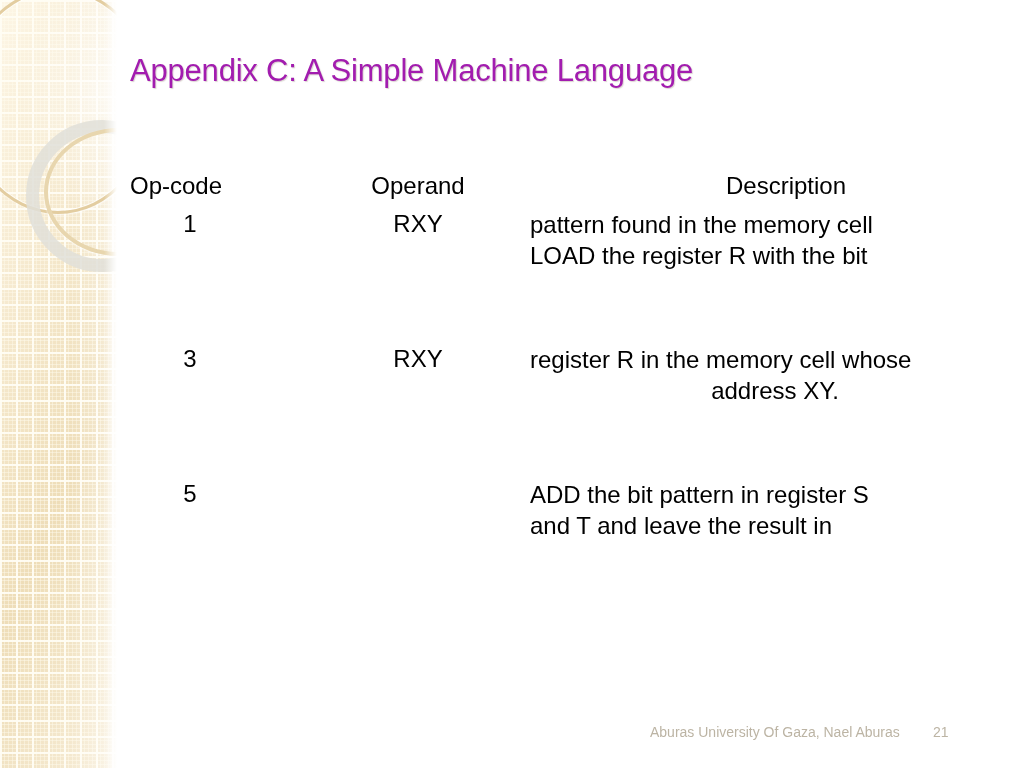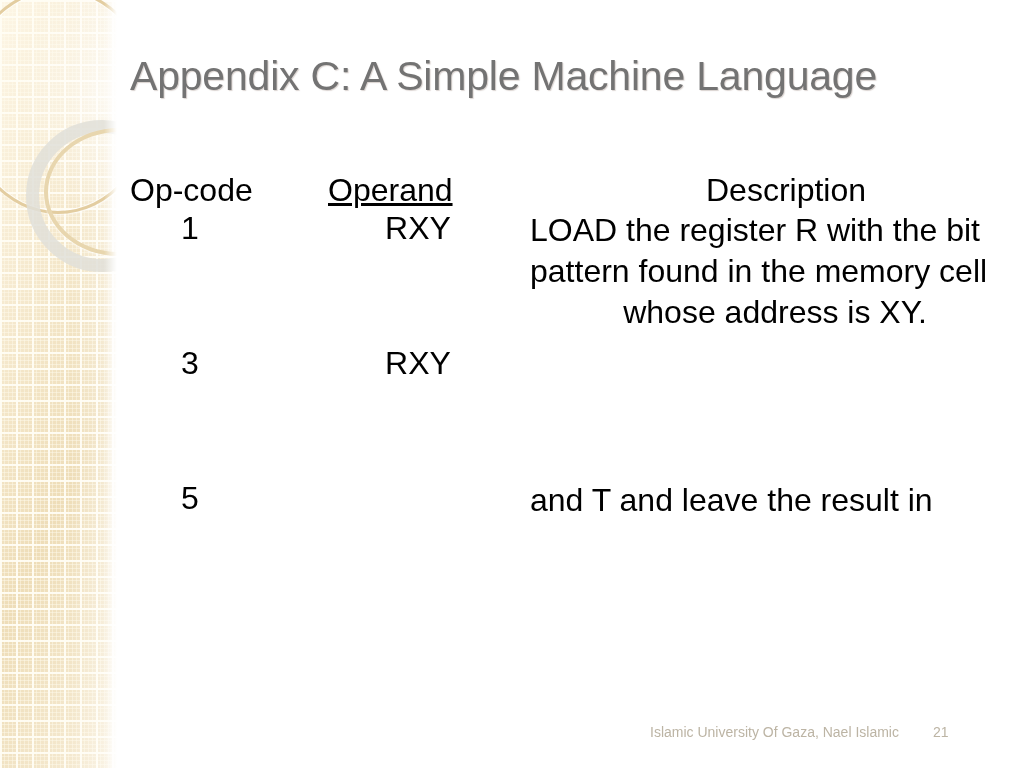--- a/index.html
+++ b/index.html
@@ -84,52 +84,52 @@
     position:absolute; right:0; top:0;
     width:14px; height:768px;
     background:linear-gradient(to right, rgba(255,255,255,0), #ffffff 92%);
   }
 
   
   #title {
     position:absolute;
     left:130px; top:55px;
     width:870px;
-    font-size:41px;
+    font-size:31px;
     line-height:1.05;
     letter-spacing:-0.2px;
-    color:#737373;
+    color:#a21caf;
     white-space:nowrap;
     text-shadow:1px 1px 1px rgba(150,130,120,.35);
   }
 
   
   #table {
     position:absolute;
     left:130px; top:172px;
     width:880px;
     color:#000000;
-    font-size:32px;
+    font-size:24px;
   }
 
   .row { position:relative; }
 
   .hdr-row   { height:38px; }
   .data-row  { margin-top:0; }
 
   .col-op, .col-operand, .col-desc {
     position:absolute; top:0;
   }
 
   .col-op      { left:0;   width:150px; }
   .col-operand { left:198px; width:180px; }
   .col-desc    { left:400px; width:480px; }
 
   .hdr-row .col-op      { left:0;   text-align:left; }
-  .hdr-row .col-operand { left:198px; text-align:left;text-decoration:underline; }
+  .hdr-row .col-operand { left:198px; text-align:center; }
   .hdr-row .col-desc    { left:416px; text-align:center; }
 
   .data-row .col-op      { left:0;   width:120px; text-align:center; }
   .data-row .col-operand { left:198px; text-align:center; }
   .data-row .col-desc    { left:400px; width:490px; text-align:left; }
 
   .desc-line { display:block; line-height:1.28; }
   .desc-line.indent { text-align:center; }
 
   
@@ -173,40 +173,42 @@
     <div class="row hdr-row">
       <span class="col-op">Op-code</span>
       <span class="col-operand">Operand</span>
       <span class="col-desc">Description</span>
     </div>
 
     <div id="row-1" class="row data-row">
       <span class="col-op">1</span>
       <span class="col-operand">RXY</span>
       <span class="col-desc">
+        <span class="desc-line">pattern found in the memory cell</span>
         <span class="desc-line">LOAD the register R with the bit</span>
-        <span class="desc-line">pattern found in the memory cell</span>
-        <span class="desc-line indent">whose  address is XY.</span>
       </span>
     </div>
 
     <div id="row-3" class="row data-row">
       <span class="col-op">3</span>
       <span class="col-operand">RXY</span>
       <span class="col-desc">
+        <span class="desc-line">register R in the memory cell whose</span>
+        <span class="desc-line indent">address XY.</span>
       </span>
     </div>
 
     <div id="row-5" class="row data-row">
       <span class="col-op">5</span>
       <span class="col-desc">
+        <span class="desc-line">ADD the bit pattern in register S</span>
         <span class="desc-line">and T  and leave the result in</span>
       </span>
     </div>
 
   </div>
 
   <div id="footer">
-    <span id="footer-credit">Islamic University Of Gaza, Nael Islamic</span>
+    <span id="footer-credit">Aburas University Of Gaza, Nael Aburas</span>
     <span id="footer-pageno">21</span>
   </div>
 
 </div>
 
 </body></html>

